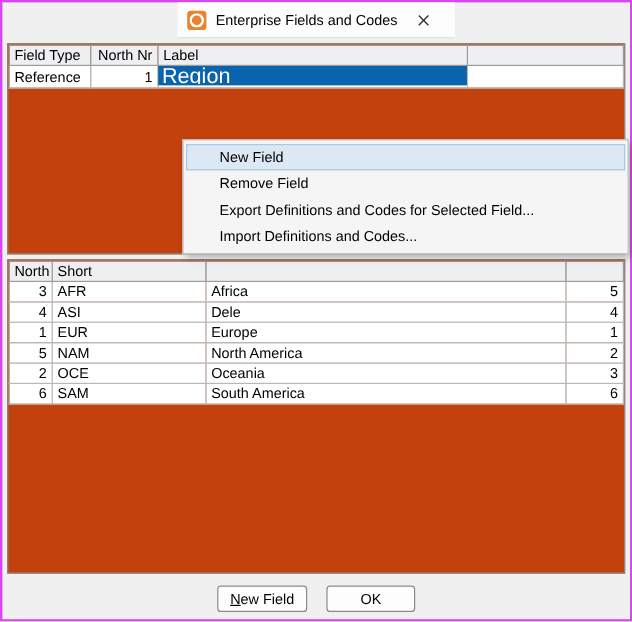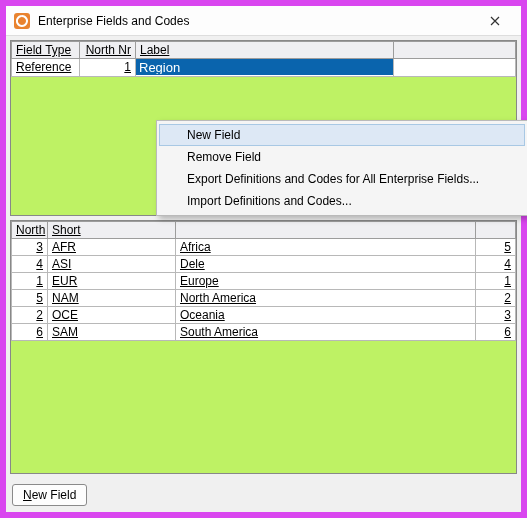--- a/index.html
+++ b/index.html
@@ -8,23 +8,24 @@
     width: 527px; height: 518px;
     font-family: "Segoe UI", Tahoma, sans-serif;
     font-size: 12px;
     background: #f0f0f0;
     color: #000;
     overflow: hidden;
   }
   .window {
     width: 527px; height: 518px;
     background: #f0f0f0;
-    border: 6px solid #d946ef;
+    border: 2px solid #d946ef;
     display: flex;
     flex-direction: column;
+    align-items: center;
   }
   .titlebar {
     height: 30px;
     display: flex;
     align-items: center;
     padding: 0 4px 0 8px;
     background: #fdfdfd;
     border-bottom: 1px solid #ddd;
   }
   .app-icon {
@@ -46,23 +47,22 @@
     flex: 1;
     display: flex;
     flex-direction: column;
     padding: 4px;
     gap: 4px;
     position: relative;
   }
 
   .pane {
     border: 1px solid #888;
-    background: #bef264;
+    background: #c2410c;
     overflow: hidden;
-    text-decoration: underline;
   }
   .pane.top { height: 176px; }
   .pane.bottom { flex: 1; }
 
   table.grid {
     border-collapse: collapse;
     width: 100%;
     font-size: 12px;
   }
   table.grid th {
@@ -81,21 +81,21 @@
     line-height: 16px;
     background: #fff;
   }
 
   .label-input {
     width: 100%;
     height: 16px;
     padding: 0 2px;
     border: 1px solid #7a7a7a;
     font-family: inherit;
-    font-size: 13px;
+    font-size: 18px;
     background: #fff;
   }
   .label-input.sel {
     background: #0a64ad;
     color: #fff;
     border: 1px solid #0a64ad;
   }
   .label-cell { padding: 0 !important; }
 
   .button-row {
@@ -245,24 +245,25 @@
               <td>South America</td>
               <td class="num">6</td>
             </tr>
           </tbody>
       </table>
     </div>
 
     <div class="context-menu">
       <div class="mi hover">New Field</div>
       <div class="mi">Remove Field</div>
-      <div class="mi">Export Definitions and Codes for All Enterprise Fields...</div>
+      <div class="mi">Export Definitions and Codes for Selected Field...</div>
       <div class="mi">Import Definitions and Codes...</div>
     </div>
 
   </div>
 
   <div class="button-row">
     <button class="win"><span class="mn">N</span><span>ew Field</span></button>
     <div class="spacer"></div>
+    <button class="win">OK</button>
   </div>
 
 </div>
 
 </body></html>

